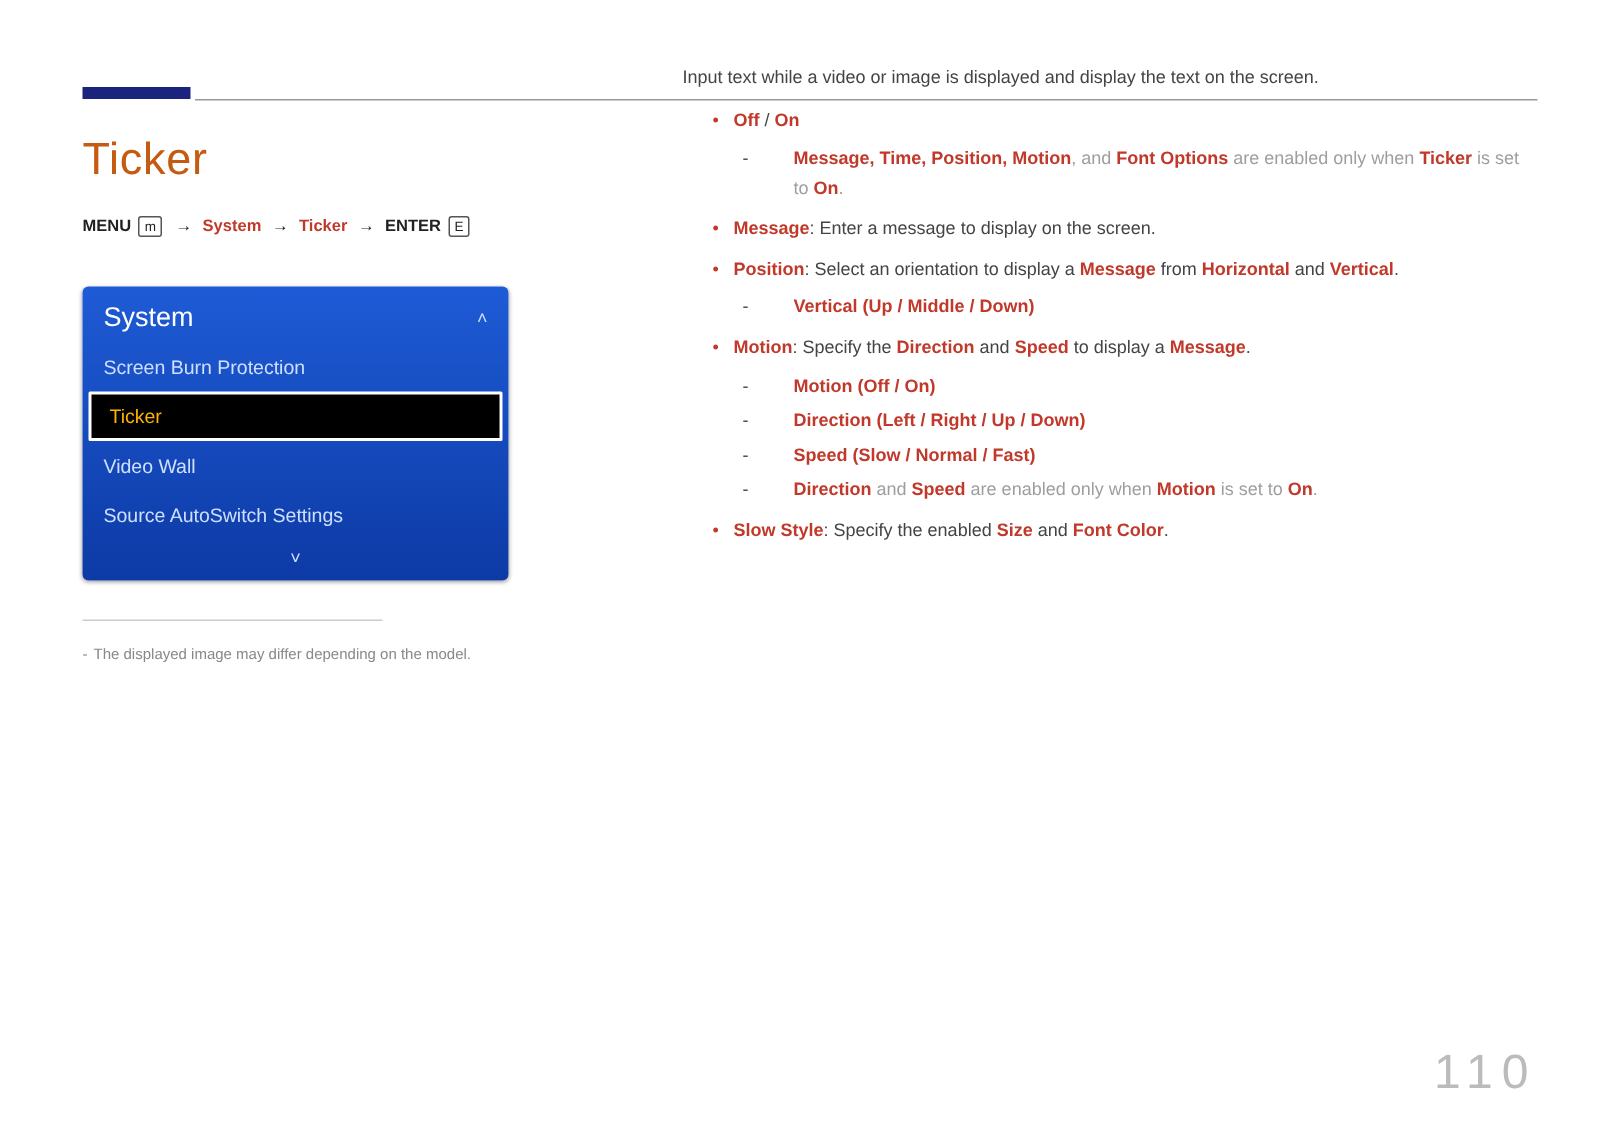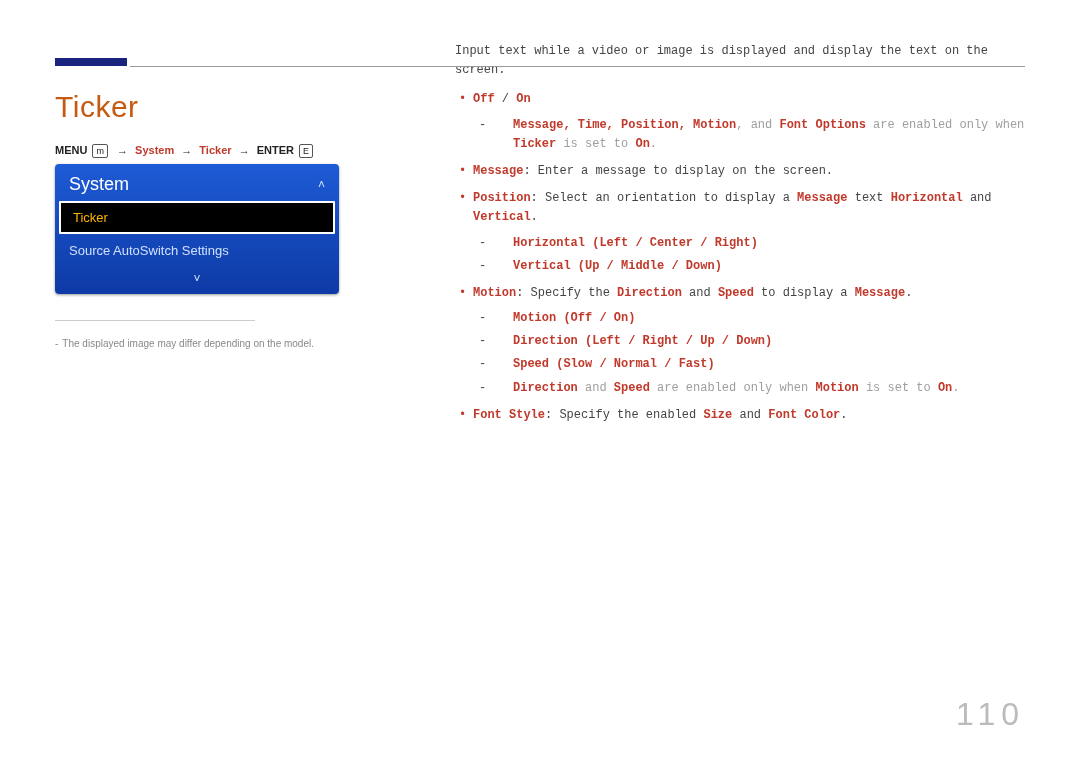--- a/index.html
+++ b/index.html
@@ -18,32 +18,32 @@
     width: 72px; height: 8px; background: #1a237e;
   }
   .top-rule {
     position: absolute; top: 66px; left: 130px; right: 55px;
     border-top: 1px solid #999;
   }
   h1.title {
     color: #c55a11; font-weight: 400; font-size: 30px;
     margin-top: 50px; margin-bottom: 20px; letter-spacing: .5px;
   }
-  .nav-path { font-size: 11px; color: #222; margin-bottom: 6px; }
+  .nav-path { font-size: 11px; color: #222; margin-bottom: 33px; }
   .nav-path .bold { font-weight: 700; color: #222; }
   .nav-path .red { color: #c0392b; font-weight: 700; }
   .arrow { margin: 0 4px; }
   .icon-box {
     display:inline-block; vertical-align: middle;
     border:1px solid #555; border-radius:2px;
     padding: 0 3px; font-size: 9px; line-height: 12px;
     margin: 0 2px;
   }
   .col-left { width: 345px; float: left; }
-  .col-right { margin-left: 400px; padding-top: 2px; font-family: Liberation Mono, monospace; }
+  .col-right { margin-left: 400px; padding-top: 2px; }
 
   .osd {
     width: 284px; border-radius: 4px;
     background: linear-gradient(#1e5bd6, #0d3aa5);
     color: #fff; overflow: hidden; font-size: 13px;
     box-shadow: 0 1px 3px rgba(0,0,0,.4);
   }
   .osd-header {
     padding: 10px 14px 6px 14px; font-size: 18px;
     display:flex; justify-content: space-between; align-items:center;
@@ -55,21 +55,21 @@
   }
   .osd-footer { text-align:center; padding: 4px 0 8px 0; color:#cfe0ff; }
   .chev { font-size: 12px; color:#cfe0ff; }
 
   .hr-faint { border-top:1px solid #ccc; margin: 26px 0 8px 0; width: 200px;}
   .note { color:#888; font-size: 10px; margin-top: 17px; }
   .note .dash { margin-right:4px; }
 
   .desc { font-size: 12px; color:#444; margin-bottom: 10px; line-height: 1.6;}
   ul.bullets { list-style: none; padding-left: 18px; }
-  ul.bullets > li { position: relative; margin-bottom: 8px; line-height: 1.6; color:#444;}
+  ul.bullets > li { position: relative; margin-bottom: 8px; line-height: 1.6; color:#444;margin-left:16px;}
   ul.bullets > li::before {
     content: "•"; position:absolute; left:-14px; top:0; color:#c0392b;
   }
   ul.sub { list-style:none; padding-left: 20px; margin-top: 6px;}
   ul.sub > li { position:relative; margin-bottom: 4px; padding-left: 20px; }
   ul.sub > li::before {
     content: "-"; position:absolute; left:-14px; top:0; color:#444;
   }
   .red { color:#c0392b; }
   .red-b { color:#c0392b; font-weight:700; }
@@ -101,21 +101,23 @@
       <span class="arrow">→</span>
       <span class="bold">ENTER</span>
       <span class="icon-box">E</span>
     </div>
 
     <div class="osd">
       <div class="osd-header">
         <span>System</span>
         <span class="chev">˄</span>
       </div>
+      <div class="osd-item">Screen Burn Protection</div>
       <div class="osd-item selected">Ticker</div>
+      <div class="osd-item">Video Wall</div>
       <div class="osd-item">Source AutoSwitch Settings</div>
       <div class="osd-footer">
         <span class="chev">˅</span>
       </div>
     </div>
 
     <div class="hr-faint"></div>
     <div class="note">
       <span class="dash">-</span><span>The displayed image may differ depending on the model.</span>
     </div>
@@ -134,40 +136,39 @@
           </li>
         </ul>
       </li>
 
       <li>
         <span class="red-b">Message</span><span>: Enter a message to display on the screen.</span>
       </li>
 
 
       <li>
-        <span class="red-b">Position</span><span>: Select an orientation to display a </span><span class="red-b">Message</span><span> text </span><span class="red-b">Horizontal</span><span> and </span><span class="red-b">Vertical</span><span>.</span>
+        <span class="red-b">Position</span><span>: Select an orientation to display a </span><span class="red-b">Message</span><span> from </span><span class="red-b">Horizontal</span><span> and </span><span class="red-b">Vertical</span><span>.</span>
         <ul class="sub">
-          <li><span class="red-b">Horizontal (Left / Center / Right)</span></li>
           <li><span class="red-b">Vertical (Up / Middle / Down)</span></li>
         </ul>
       </li>
 
       <li>
         <span class="red-b">Motion</span><span>: Specify the </span><span class="red-b">Direction</span><span> and </span><span class="red-b">Speed</span><span> to display a </span><span class="red-b">Message</span><span>.</span>
         <ul class="sub">
           <li><span class="red-b">Motion (Off / On)</span></li>
           <li><span class="red-b">Direction (Left / Right / Up / Down)</span></li>
           <li><span class="red-b">Speed (Slow / Normal / Fast)</span></li>
           <li>
             <span class="red-b">Direction</span><span class="gray"> and </span><span class="red-b">Speed</span><span class="gray"> are enabled only when </span><span class="red-b">Motion</span><span class="gray"> is set to </span><span class="red-b">On</span><span class="gray">.</span>
           </li>
         </ul>
       </li>
 
       <li>
-        <span class="red-b">Font Style</span><span>: Specify the enabled </span><span class="red-b">Size</span><span> and </span><span class="red-b">Font Color</span><span>.</span>
+        <span class="red-b">Slow Style</span><span>: Specify the enabled </span><span class="red-b">Size</span><span> and </span><span class="red-b">Font Color</span><span>.</span>
       </li>
 
     </ul>
   </div>
 </div>
 
 <div class="page-num">110</div>
 
 </body></html>

